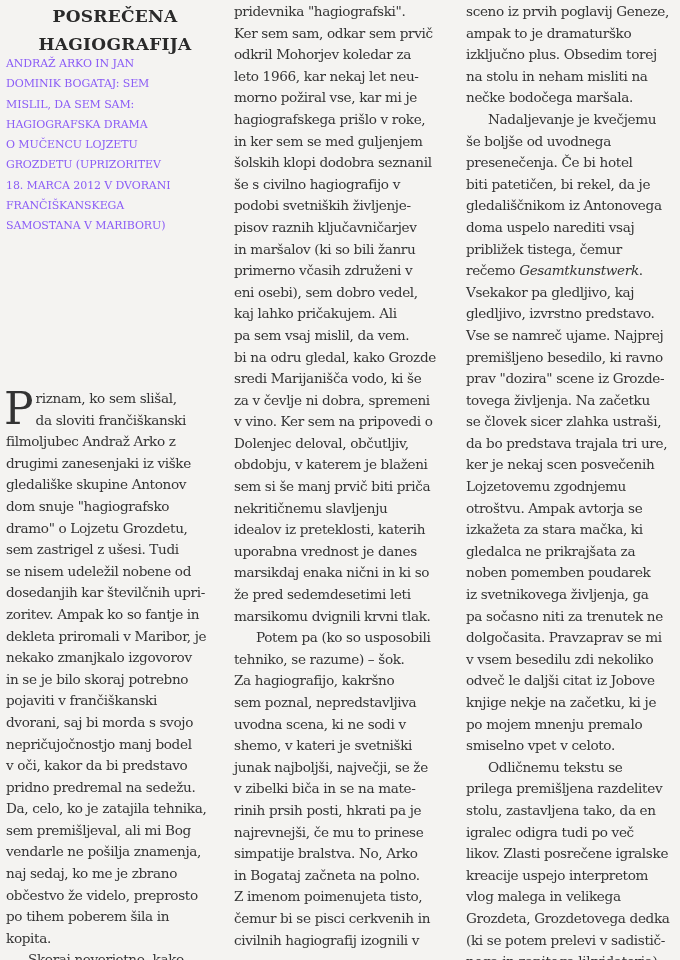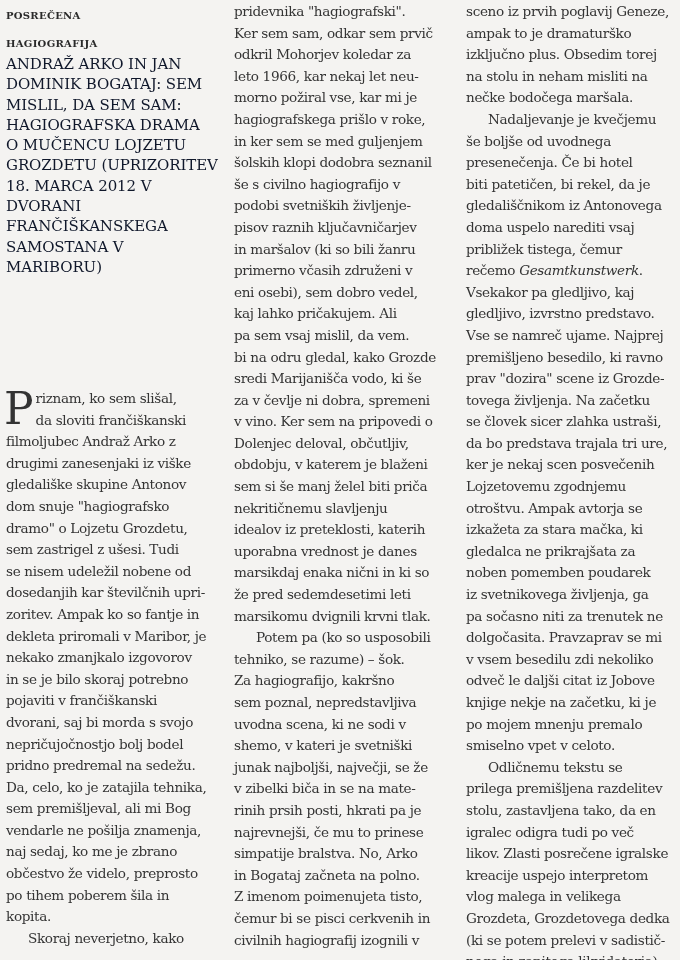--- a/index.html
+++ b/index.html
@@ -9,26 +9,26 @@
     color: #2f2f2f;
     font-family: "DejaVu Serif", serif;
   }
   .page { position: relative; width: 680px; height: 960px; }
   .col { position: absolute; top: 0; }
   .col1 { left: 6px; width: 218px; }
   .col2 { left: 234px; width: 220px; }
   .col3 { left: 466px; width: 212px; }
   .title-bold {
     font-family: "DejaVu Serif", serif; font-weight: bold;
-    font-size: 10px; line-height: 20px; letter-spacing: 0.3px;
-    margin-top: 6px; color: #2a2a2a;
+    font-size: 17px; line-height: 20px; letter-spacing: 0.3px;
+    margin-top: 6px; color: #2a2a2a; text-align: center;
   }
   .title-sub {
-    font-family: "DejaVu Serif", serif; font-size: 15px; line-height: 20.3px;
-    color: #0f172a; letter-spacing: -0.1px;
+    font-family: "DejaVu Serif", serif; font-size: 11px; line-height: 20.3px;
+    color: #8b5cf6; letter-spacing: -0.1px;
   }
   .line {
     font-family: "DejaVu Serif", serif;
     font-size: 13.6px; line-height: 21.6px; white-space: nowrap;
     letter-spacing: -0.35px; color: #343434;
   }
   .indent { padding-left: 22px; }
   .dropcap {
     float: left; font-size: 44px; line-height: 38px; margin: 2px 2px 0 -2px;
     color: #333; font-family: "DejaVu Serif", serif;
@@ -74,21 +74,22 @@
           <div class="line">dramo" o Lojzetu Grozdetu,</div>
           <div class="line">sem zastrigel z ušesi. Tudi</div>
           <div class="line">se nisem udeležil nobene od</div>
           <div class="line">dosedanjih kar številčnih upri-</div>
           <div class="line">zoritev. Ampak ko so fantje in</div>
           <div class="line">dekleta priromali v Maribor, je</div>
           <div class="line">nekako zmanjkalo izgovorov</div>
           <div class="line">in se je bilo skoraj potrebno</div>
           <div class="line">pojaviti v frančiškanski</div>
           <div class="line">dvorani, saj bi morda s svojo</div>
-          <div class="line">nepričujočnostjo bolj bodel</div>
+          <div class="line">nepričujočnostjo manj bodel</div>
+          <div class="line">v oči, kakor da bi predstavo</div>
           <div class="line">pridno predremal na sedežu.</div>
           <div class="line">Da, celo, ko je zatajila tehnika,</div>
           <div class="line">sem premišljeval, ali mi Bog</div>
           <div class="line">vendarle ne pošilja znamenja,</div>
           <div class="line">naj sedaj, ko me je zbrano</div>
           <div class="line">občestvo že videlo, preprosto</div>
           <div class="line">po tihem poberem šila in</div>
           <div class="line">kopita.</div>
         </div>
       <div id="c1b">
@@ -114,21 +115,21 @@
         <div class="line">primerno včasih združeni v</div>
         <div class="line">eni osebi), sem dobro vedel,</div>
         <div class="line">kaj lahko pričakujem. Ali</div>
         <div class="line">pa sem vsaj mislil, da vem.</div>
         <div class="line">bi na odru gledal, kako Grozde</div>
         <div class="line">sredi Marijanišča vodo, ki še</div>
         <div class="line">za v čevlje ni dobra, spremeni</div>
         <div class="line">v vino. Ker sem na pripovedi o</div>
         <div class="line">Dolenjec deloval, občutljiv,</div>
         <div class="line">obdobju, v katerem je blaženi</div>
-        <div class="line">sem si še manj želel biti priča</div>
+        <div class="line">sem si še manj prvič biti priča</div>
         <div class="line">nekritičnemu slavljenju</div>
         <div class="line">idealov iz preteklosti, katerih</div>
         <div class="line">uporabna vrednost je danes</div>
         <div class="line">marsikdaj enaka nični in ki so</div>
         <div class="line">že pred sedemdesetimi leti</div>
         <div class="line">marsikomu dvignili krvni tlak.</div>
         <div class="line indent">Potem pa (ko so usposobili</div>
         <div class="line">tehniko, se razume) – šok.</div>
         <div class="line">Za hagiografijo, kakršno</div>
         <div class="line">sem poznal, nepredstavljiva</div>

